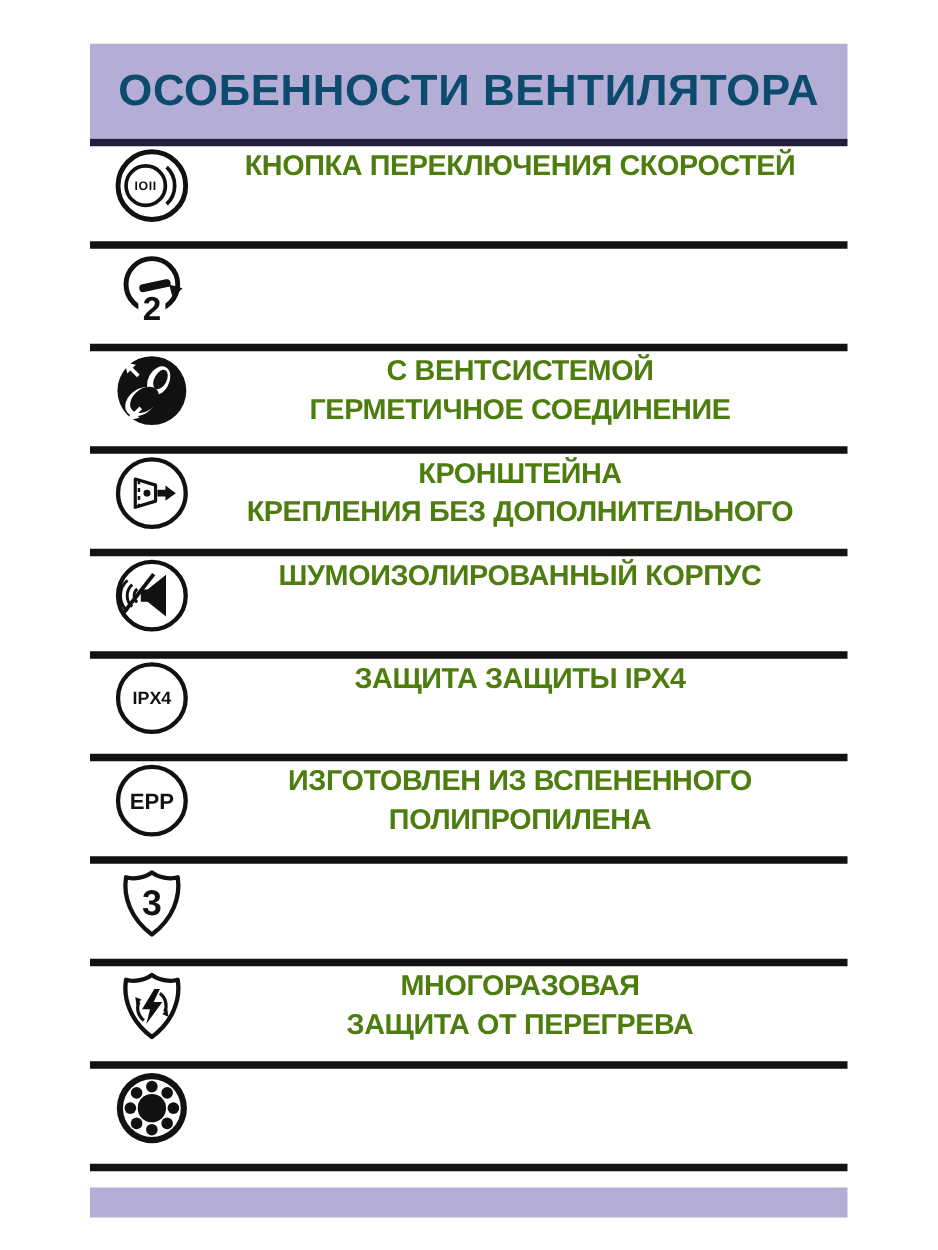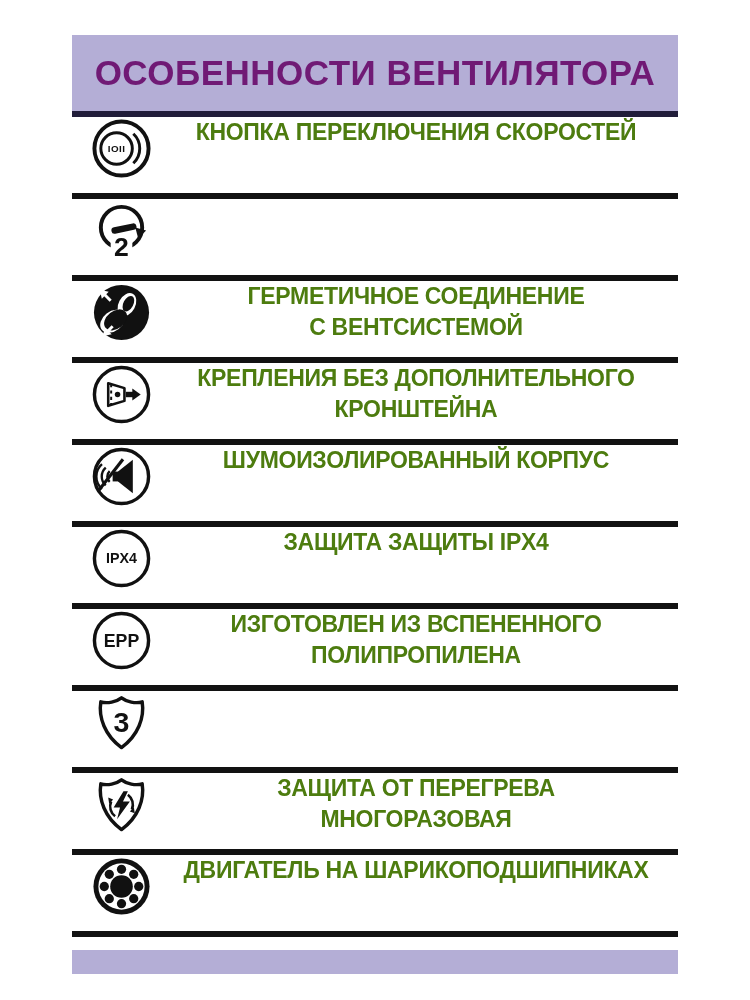--- a/index.html
+++ b/index.html
@@ -8,21 +8,21 @@
     font-family:"Liberation Sans","DejaVu Sans",sans-serif;
   }
   .page{width:750px;height:1000px;background:#fff;box-sizing:border-box;padding-top:35px;}
   .content{width:606px;margin:0 auto 0 72px;}
   .title-band{
     height:76px;display:flex;align-items:center;justify-content:center;
     background:#b4aed6;
   }
   .title-band h1{
     margin:0;font-size:35px;font-weight:700;letter-spacing:0.5px;
-    color:#701a75;white-space:nowrap;
+    color:#0c4a6e;white-space:nowrap;
   }
   .divider{height:6px;background:#121212;}
   .divider.under-title{background:#211d3a;}
   .feature-row{height:76px;display:flex;align-items:flex-start;}
   .icon-cell{width:92px;display:flex;align-items:center;justify-content:center;flex:0 0 92px;padding-left:6px;box-sizing:border-box;}
   .icon-cell svg{display:block;}
   .feature-text{
     flex:1;text-align:center;font-weight:700;font-size:23px;line-height:31px;
     color:#4d7c0f;letter-spacing:-0.3px;padding-right:10px;
   }
@@ -72,39 +72,39 @@
     <ellipse cx="39" cy="23" rx="5" ry="8.5" transform="rotate(28 39 23)" fill="#111"></ellipse>
     <ellipse cx="23" cy="41" rx="14" ry="10" transform="rotate(-38 23 41)" fill="#fff"></ellipse>
     <ellipse cx="26" cy="39.5" rx="13" ry="9" transform="rotate(-38 26 39.5)" fill="#111"></ellipse>
     <path d="M21 20 L14 13" stroke="#fff" stroke-width="3"></path>
     <path d="M10 9 L19 11 L12 18 Z" fill="#fff"></path>
     <path d="M23 46 L17 52" stroke="#fff" stroke-width="3"></path>
     <path d="M13 56 L15 47.5 L22 54 Z" fill="#fff"></path>
             </svg>
           </div>
           <div class="feature-text">
+            <div>С ВЕНТСИСТЕМОЙ</div>
             <div>ГЕРМЕТИЧНОЕ СОЕДИНЕНИЕ</div>
-            <div>С ВЕНТСИСТЕМОЙ</div>
           </div>
         </div>
         <div class="divider" style="background: rgb(18, 18, 18);"></div>
         <div class="feature-row">
           <div class="icon-cell">
             <svg viewBox="0 0 64 64" width="63" height="63" xmlns="http://www.w3.org/2000/svg">
     <circle cx="32" cy="32" r="27.5" fill="none" stroke="#111" stroke-width="3.5"></circle>
     <path d="M18.5 20.5 L35 25.5 V38.5 L18.5 43.5 Z" fill="none" stroke="#111" stroke-width="2.6" stroke-linejoin="round"></path>
     <line x1="21.5" y1="21.5" x2="21.5" y2="42.5" stroke="#111" stroke-width="2" stroke-dasharray="3.2 3.2"></line>
     <circle cx="28" cy="32" r="2.8" fill="#111"></circle>
     <line x1="36.5" y1="32" x2="44" y2="32" stroke="#111" stroke-width="5.5"></line>
     <path d="M43 25.8 L51.5 32 L43 38.2 Z" fill="#111"></path>
             </svg>
           </div>
           <div class="feature-text">
+            <div>КРОНШТЕЙНА</div>
             <div>КРЕПЛЕНИЯ БЕЗ ДОПОЛНИТЕЛЬНОГО</div>
-            <div>КРОНШТЕЙНА</div>
           </div>
         </div>
         <div class="divider" style="background: rgb(18, 18, 18);"></div>
         <div class="feature-row">
           <div class="icon-cell">
             <svg viewBox="0 0 64 64" width="63" height="63" xmlns="http://www.w3.org/2000/svg">
     <circle cx="32" cy="32" r="27.5" fill="none" stroke="#111" stroke-width="3.5"></circle>
     <rect x="23" y="27" width="7" height="10" fill="#111"></rect>
     <path d="M43.5 15 L28.5 27 V37 L43.5 49 Z" fill="#111"></path>
     <path d="M20 26.5 A7.5 7.5 0 0 0 20 37.5" fill="none" stroke="#111" stroke-width="2.4"></path>
@@ -157,42 +157,39 @@
             <svg viewBox="0 0 64 64" width="63" height="63" xmlns="http://www.w3.org/2000/svg">
     <path d="M32 7 C37 11 46.5 13 53 11 C55.5 27 49 45 32 57.5 C15 45 8.5 27 11 11 C17.5 13 27 11 32 7 Z" fill="none" stroke="#111" stroke-width="3.5" stroke-linejoin="round"></path>
     <path d="M38.5 22 A12.5 12.5 0 0 1 42.5 37" fill="none" stroke="#111" stroke-width="2.6"></path>
     <path d="M40.5 39 L44.5 34.5 L45.5 41 Z" fill="#111"></path>
     <path d="M25.5 44 A12.5 12.5 0 0 1 21.5 29" fill="none" stroke="#111" stroke-width="2.6"></path>
     <path d="M23.5 27 L19.5 31.5 L18.5 25 Z" fill="#111"></path>
     <path d="M34 18.5 L24 35 H30.5 L27.5 47 L40.5 29 H33.5 L38.5 18.5 Z" fill="#111"></path>
             </svg>
           </div>
           <div class="feature-text">
+            <div>МНОГОРАЗОВАЯ</div>
             <div>ЗАЩИТА ОТ ПЕРЕГРЕВА</div>
-            <div>МНОГОРАЗОВАЯ</div>
           </div>
         </div>
         <div class="divider" style="background: rgb(18, 18, 18);"></div>
         <div class="feature-row">
           <div class="icon-cell">
             <svg viewBox="0 0 64 64" width="63" height="63" xmlns="http://www.w3.org/2000/svg">
     <circle cx="32" cy="32" r="28.5" fill="#111"></circle>
     <circle cx="32" cy="32" r="23.5" fill="#fff"></circle>
     <circle cx="49.5" cy="32" r="4.7" fill="#111"></circle>
     <circle cx="44.4" cy="44.4" r="4.7" fill="#111"></circle>
     <circle cx="32" cy="49.5" r="4.7" fill="#111"></circle>
     <circle cx="19.6" cy="44.4" r="4.7" fill="#111"></circle>
     <circle cx="14.5" cy="32" r="4.7" fill="#111"></circle>
     <circle cx="19.6" cy="19.6" r="4.7" fill="#111"></circle>
     <circle cx="32" cy="14.5" r="4.7" fill="#111"></circle>
     <circle cx="44.4" cy="19.6" r="4.7" fill="#111"></circle>
     <circle cx="32" cy="32" r="11.5" fill="#111"></circle>
             </svg>
           </div>
-          <div class="feature-text">
-            <div>ДВИГАТЕЛЬ НА ШАРИКОПОДШИПНИКАХ</div>
-          </div>
         </div>
         <div class="divider" style="background: rgb(18, 18, 18);"></div>
       </div>
     <div class="footer-band accent-bg" style="background: rgb(180, 174, 214);"></div>
   </div>
 </div>
 
 </body></html>

